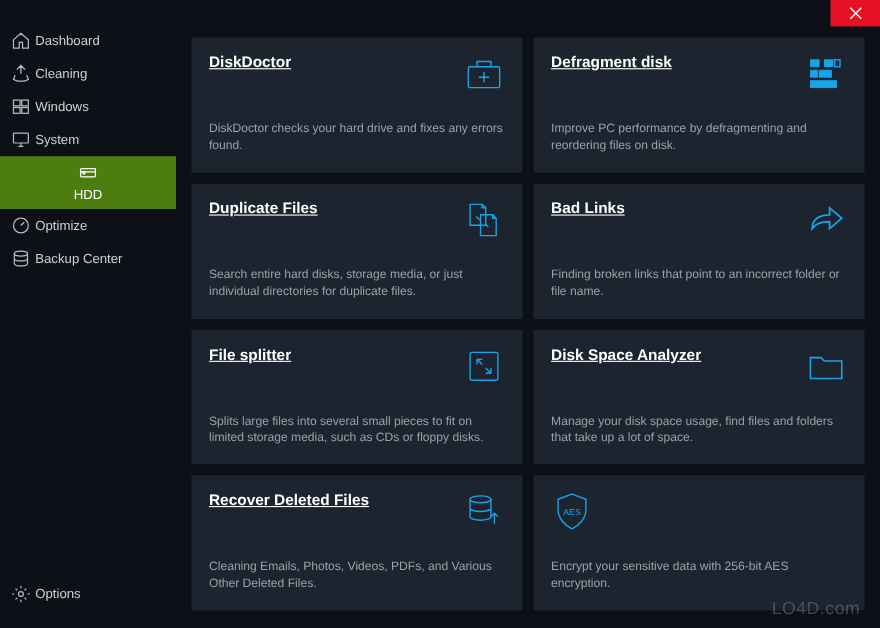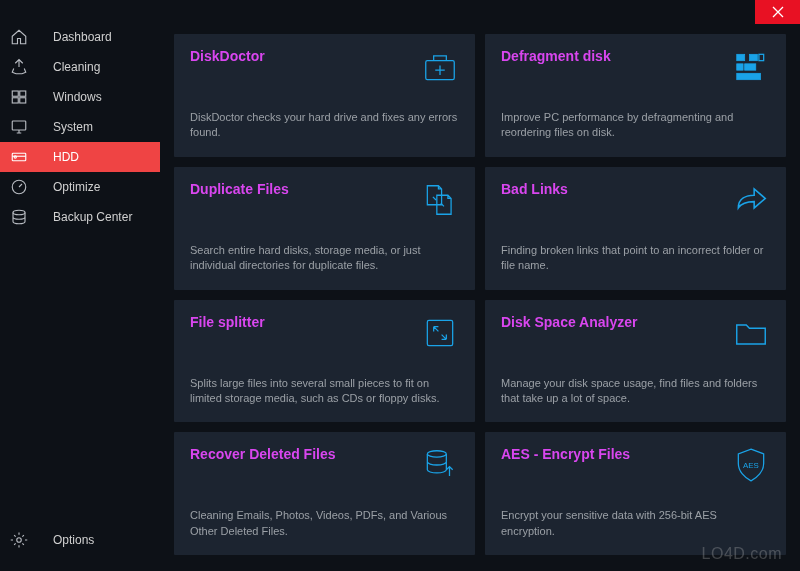--- a/index.html
+++ b/index.html
@@ -36,25 +36,26 @@
   flex-direction: column;
 }
 .sidebar-list { flex: 1; }
 .sidebar-item {
   display: flex;
   align-items: center;
   padding: 6px 10px;
   font-size: 12px;
   color: #d0d0d0;
   cursor: pointer;
-  gap: 25px;
+  gap: 4px;
 }
 .sidebar-item.active {
-  background: #ef4444;
+  background: #4d7c0f;
   color: #fff;
+  flex-direction: column;
 }
 .sidebar-item.active svg, .sidebar-item.active .icon-wrap { stroke: #fff; }
 .sidebar-item.bottom {
   margin-top: auto;
   padding-bottom: 22px;
 }
 .icon-wrap {
   width: 18px; height: 18px;
   display: flex; align-items: center; justify-content: center;
 }
@@ -82,21 +83,22 @@
   position: relative;
 }
 .card-header {
   display: flex;
   justify-content: space-between;
   align-items: flex-start;
 }
 .card-title {
   font-size: 14px;
   font-weight: 600;
-  color: #d946ef;
+  color: #ffffff;
+  text-decoration: underline;
 }
 .card-desc {
   font-size: 11px;
   line-height: 1.4;
   color: #9ba0a6;
   margin-top: 24px;
 }
 .card-icon {
   width: 38px; height: 38px;
   display: flex; align-items: center; justify-content: center;
@@ -294,21 +296,20 @@
               <path d="M8 10 V30 A12 4 0 0 0 32 30 V10 M8 20 A12 4 0 0 0 32 20"></path>
               <path d="M36 38 V26 M32 30 L36 26 L40 30"></path>
             </svg>
         </div>
       </div>
       <div class="card-desc">Cleaning Emails, Photos, Videos, PDFs, and Various Other Deleted Files.</div>
     </div>
 
     <div class="card">
       <div class="card-header">
-        <div class="card-title">AES - Encrypt Files</div>
         <div class="card-icon">
           <svg width="38" height="38" viewBox="0 0 48 48" fill="none" stroke-width="1.6">
               <path d="M24 4 L40 10 V22 C40 32 32 40 24 44 C16 40 8 32 8 22 V10 Z"></path>
               <text x="24" y="28" font-size="10" text-anchor="middle" fill="#1aa3e8" stroke="none" font-family="Arial">AES</text>
             </svg>
         </div>
       </div>
       <div class="card-desc">Encrypt your sensitive data with 256-bit AES encryption.</div>
     </div>
   </div>

